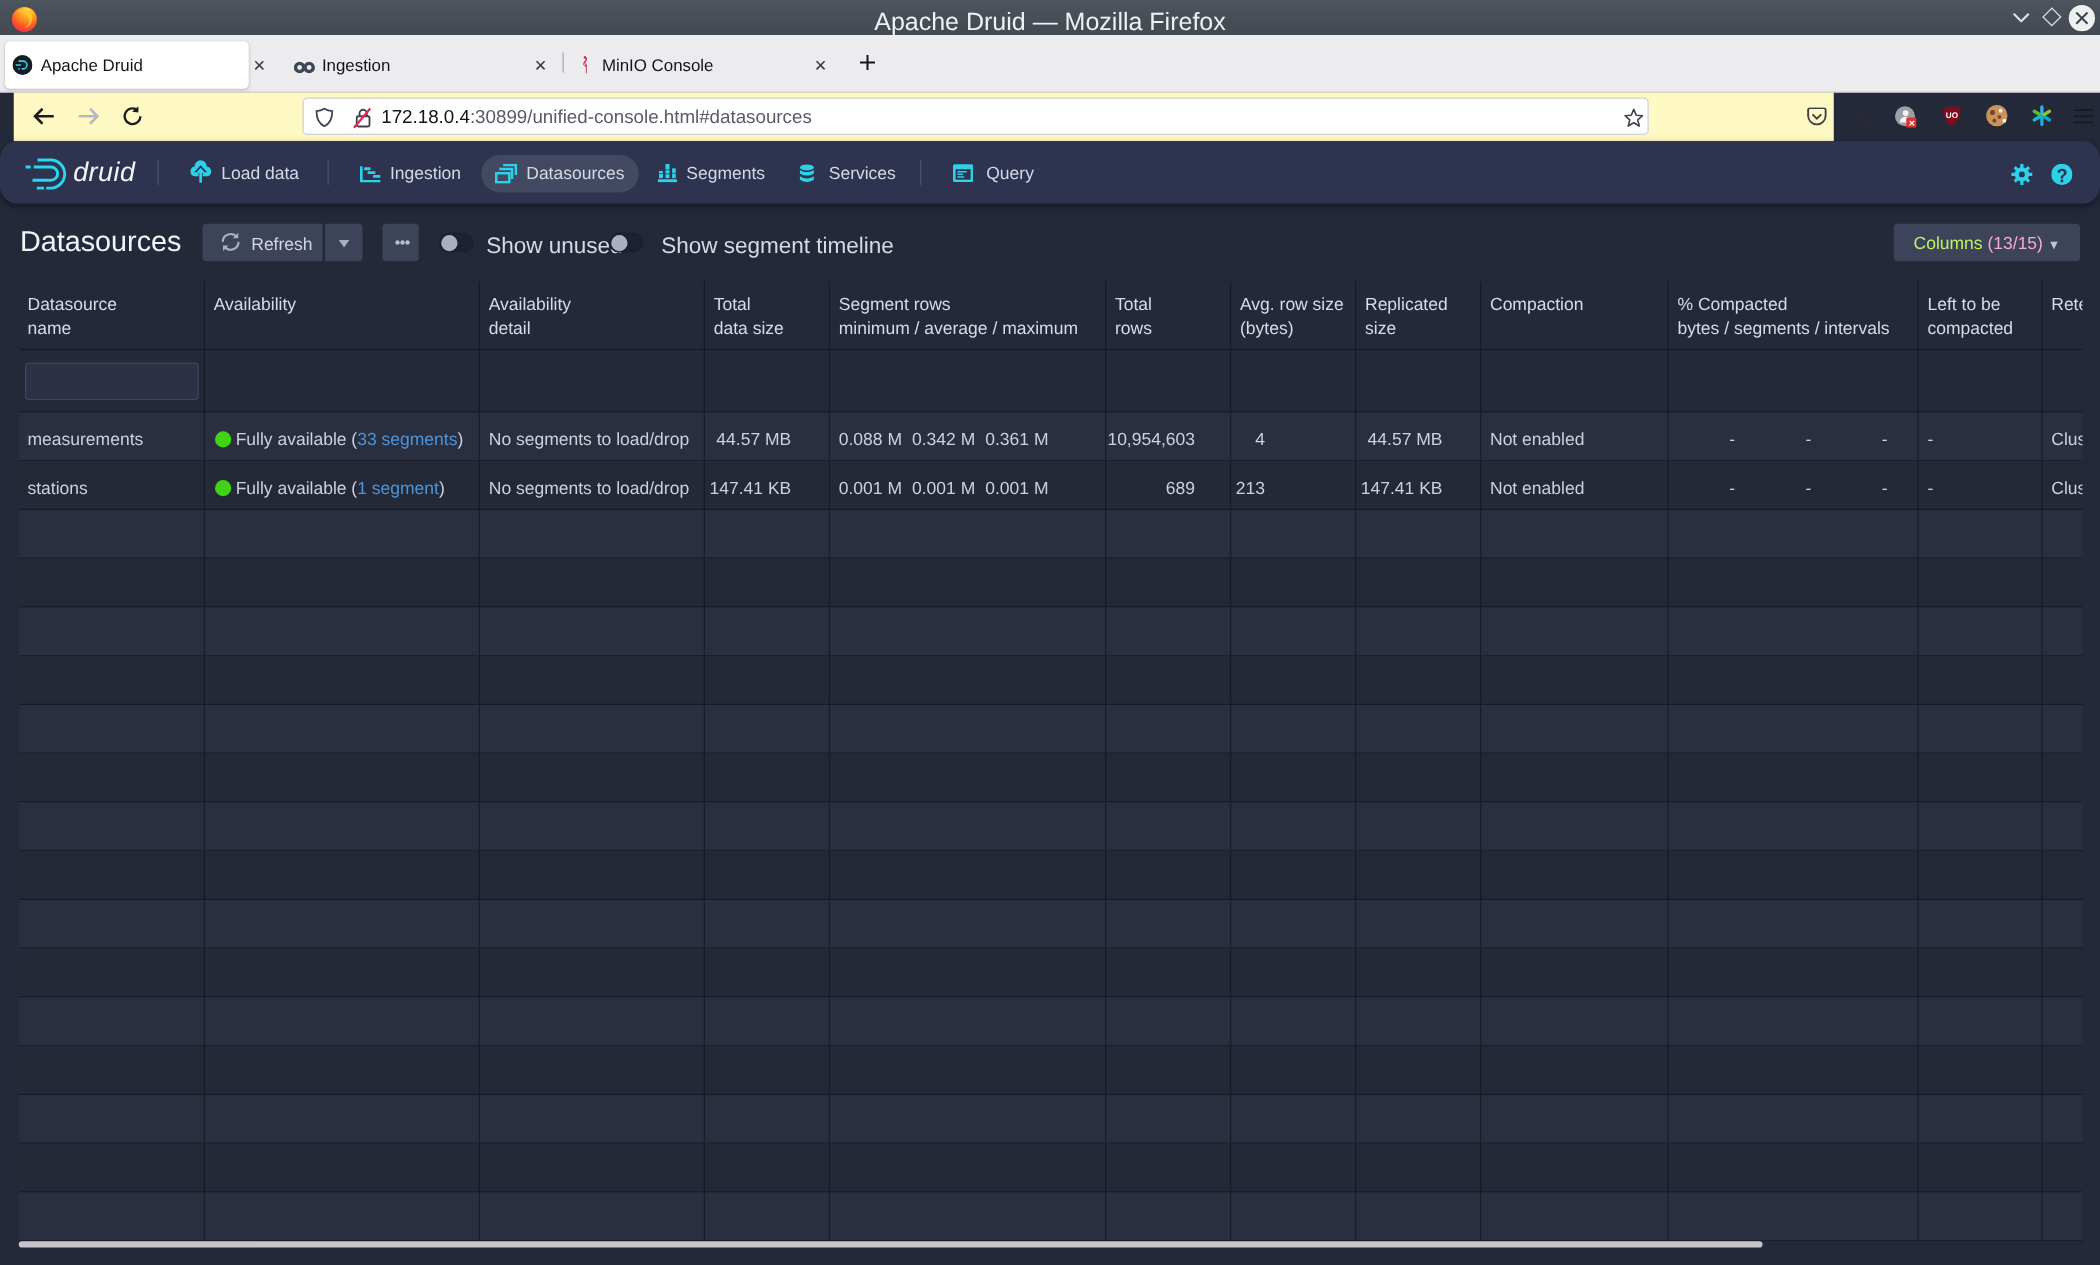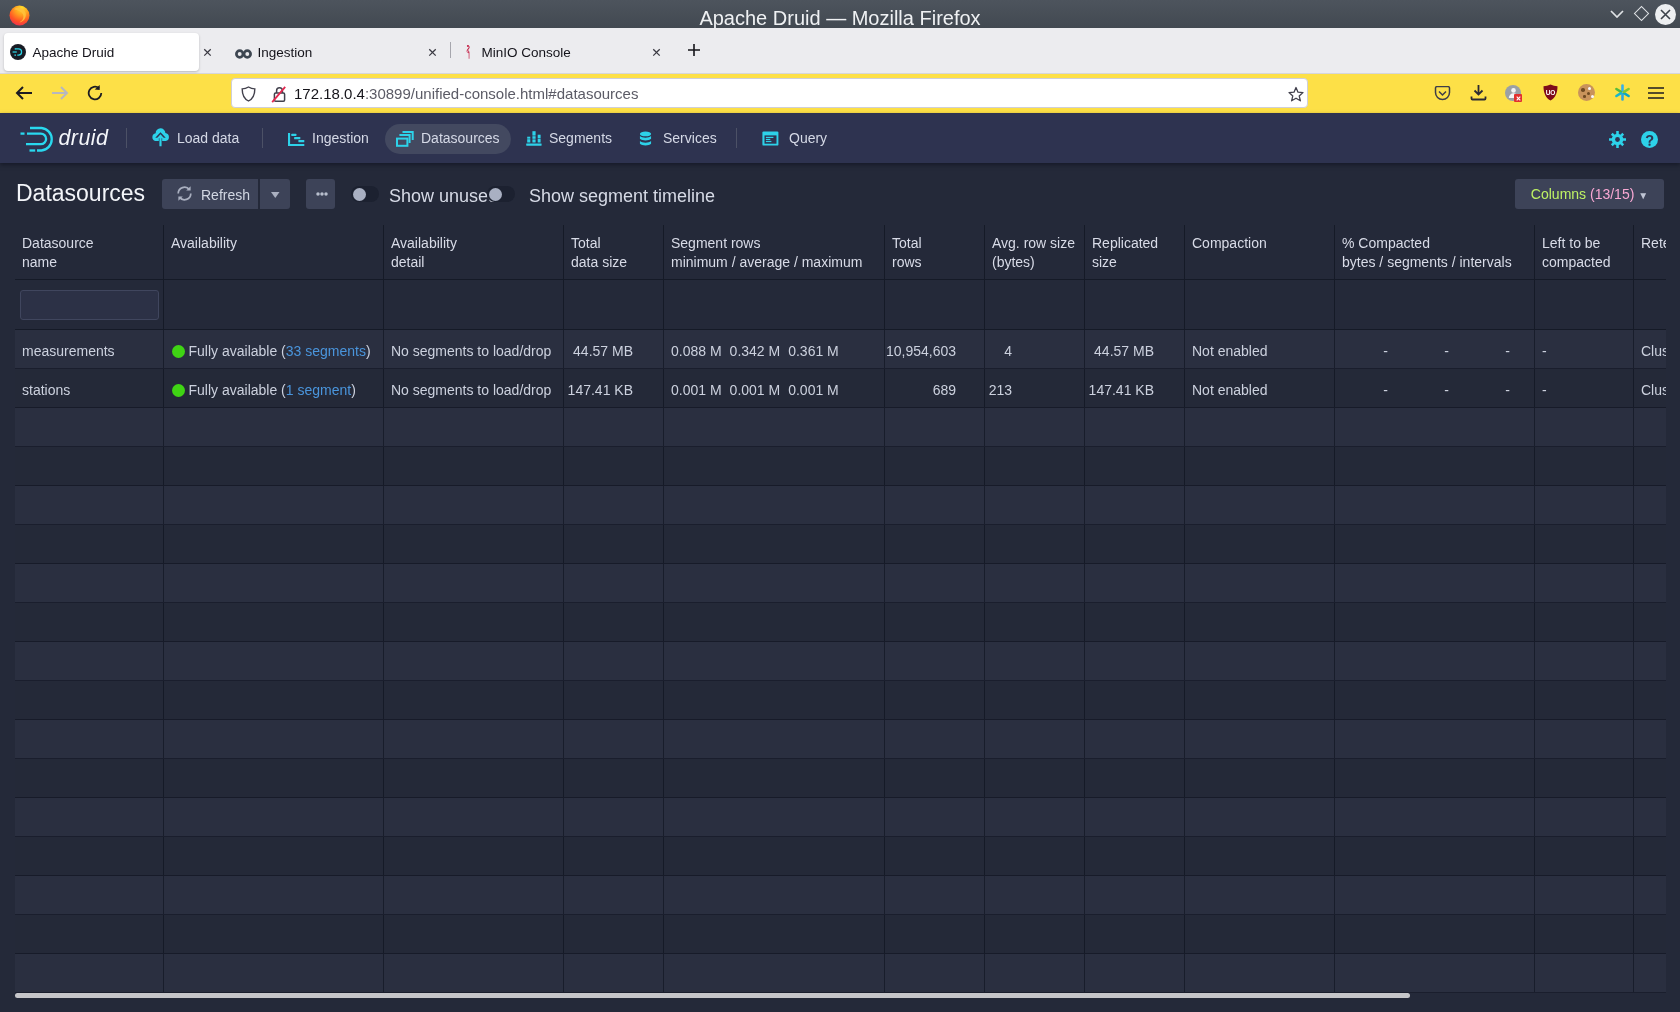--- a/index.html
+++ b/index.html
@@ -19,28 +19,28 @@
   .tab .label { position:absolute; left:28.5px; top:12px; }
   .tab .close { position:absolute; left:196px; top:12.5px; width:15px; height:15px;
      color:#3a3942; font-size:12.5px; text-align:center; line-height:15px; }
   #tab1 { left:4px; width:195px; background:#fff; box-shadow:0 1px 2.5px rgba(0,0,0,.22); }
   #tab2 { left:229px; width:217px; }
   #tab3 { left:453px; width:217px; }
   .tabsep { top:14px; width:1px; height:16px; background:#a6a6ad; }
   #newtab { left:687px; top:15px; width:16px; height:16px; }
 
   
-  #navbar { left:0; top:74px; width:1680px; height:39px; background:#fde047; }
+  #navbar { left:11px; top:74px; width:1456px; height:39px; background:#fef9c3; }
   #urlbar { left:231px; top:4px; width:1077px; height:30px; background:#fff;
     border:1px solid #cfcfd8; border-radius:4px; }
   #urltext { left:62px; top:6px; font-size:15px; color:#15141a; white-space:nowrap; }
   #urltext .gray { color:#5b5b66; }
 
   
-  #dheader { left:0; top:113px; width:1680px; height:50px; background:#2e3350; box-shadow:0 2px 4px rgba(10,12,24,0.5); }
+  #dheader { left:0; top:113px; width:1680px; height:50px; background:#2e3350; box-shadow:0 2px 4px rgba(10,12,24,0.5);border-radius:14px; }
   .dnav { top:0; height:50px; line-height:50px; color:#d5d9e6; font-size:14px; }
   .dsep { top:15px; width:1px; height:20px; background:#4c5166; }
   #dpill { left:384.5px; top:10.5px; width:126px; height:30.5px; border-radius:15.5px; background:#434960; }
 
   
   #ptitle { left:16px; top:180px; font-size:23px; color:#f3f5f9; }
   .btn { background:#3d4358; border-radius:3px; color:#d2d7e2; font-size:14px; }
   #btn-refresh { left:162px; top:179px; width:96px; height:30px; border-radius:3px 0 0 3px; }
   #btn-caret { left:260px; top:179px; width:30px; height:30px; border-radius:0 3px 3px 0; }
   #btn-more { left:306px; top:179px; width:29px; height:30px; }

